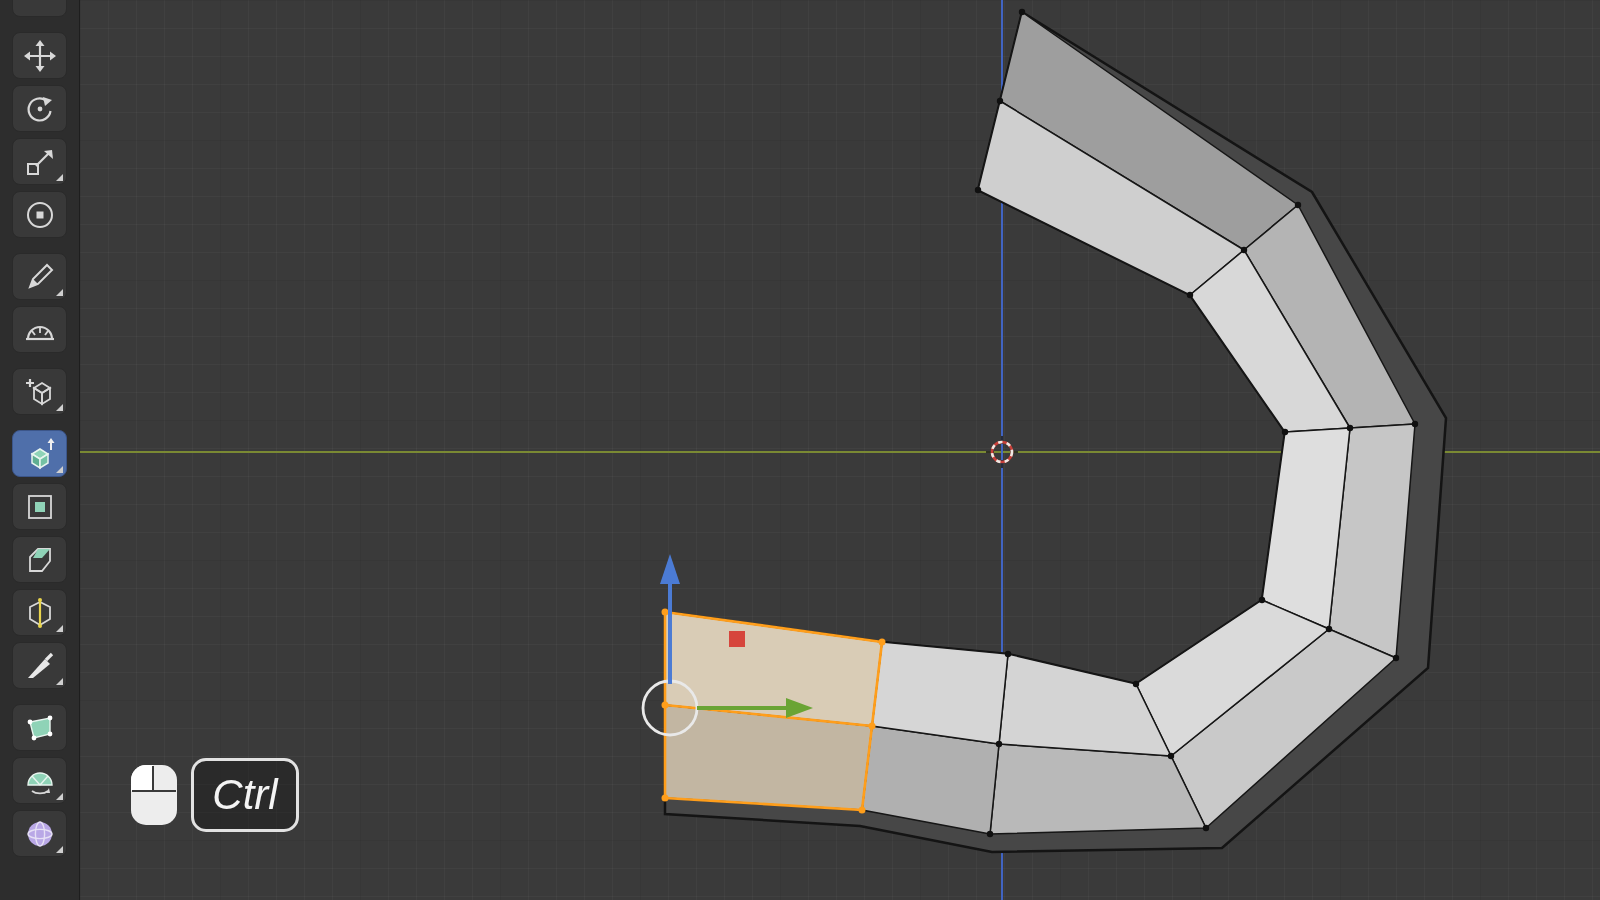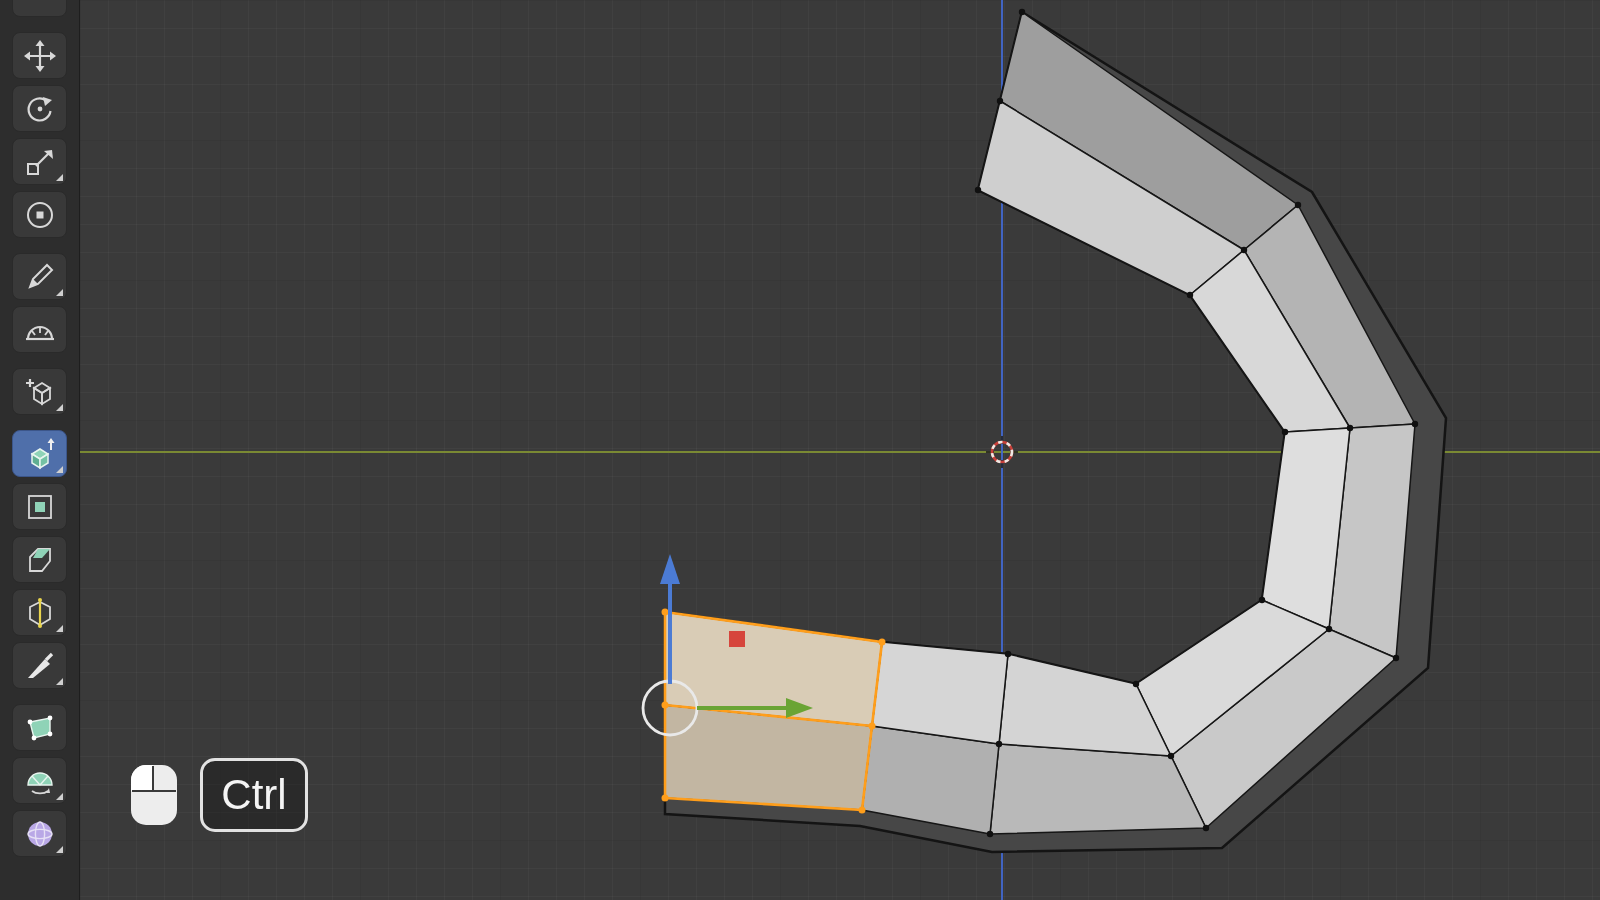--- a/index.html
+++ b/index.html
@@ -29,21 +29,21 @@
     background:#393939;border:1px solid #2a2a2a;border-radius:8px;
     display:flex;align-items:center;justify-content:center;cursor:pointer;}
   .tbtn.first{margin-top:-30px;}
   .tbtn.gap{margin-top:15px;}
   .tbtn.active{background:#4f6faa;border-color:#3c568a;}
   .tbtn svg{display:block;}
   .subtool{position:absolute;right:3px;bottom:3px;width:0;height:0;
     border-left:7px solid transparent;border-bottom:7px solid #cfcfcf;}
 
   
-  .screencast{position:absolute;left:128px;top:758px;display:flex;align-items:center;gap:20px;}
+  .screencast{position:absolute;left:128px;top:758px;display:flex;align-items:center;gap:11px;font-style:italic;}
   .key-cap{min-width:108px;height:74px;border:3px solid #e2e2e2;border-radius:15px;
     background:rgba(24,24,24,0.45);color:#f4f4f4;font-size:42px;line-height:68px;
     text-align:center;padding:0 18px;}
 </style>
 </head>
 <body>
 
 <div class="stage">
 
   <div class="viewport">

